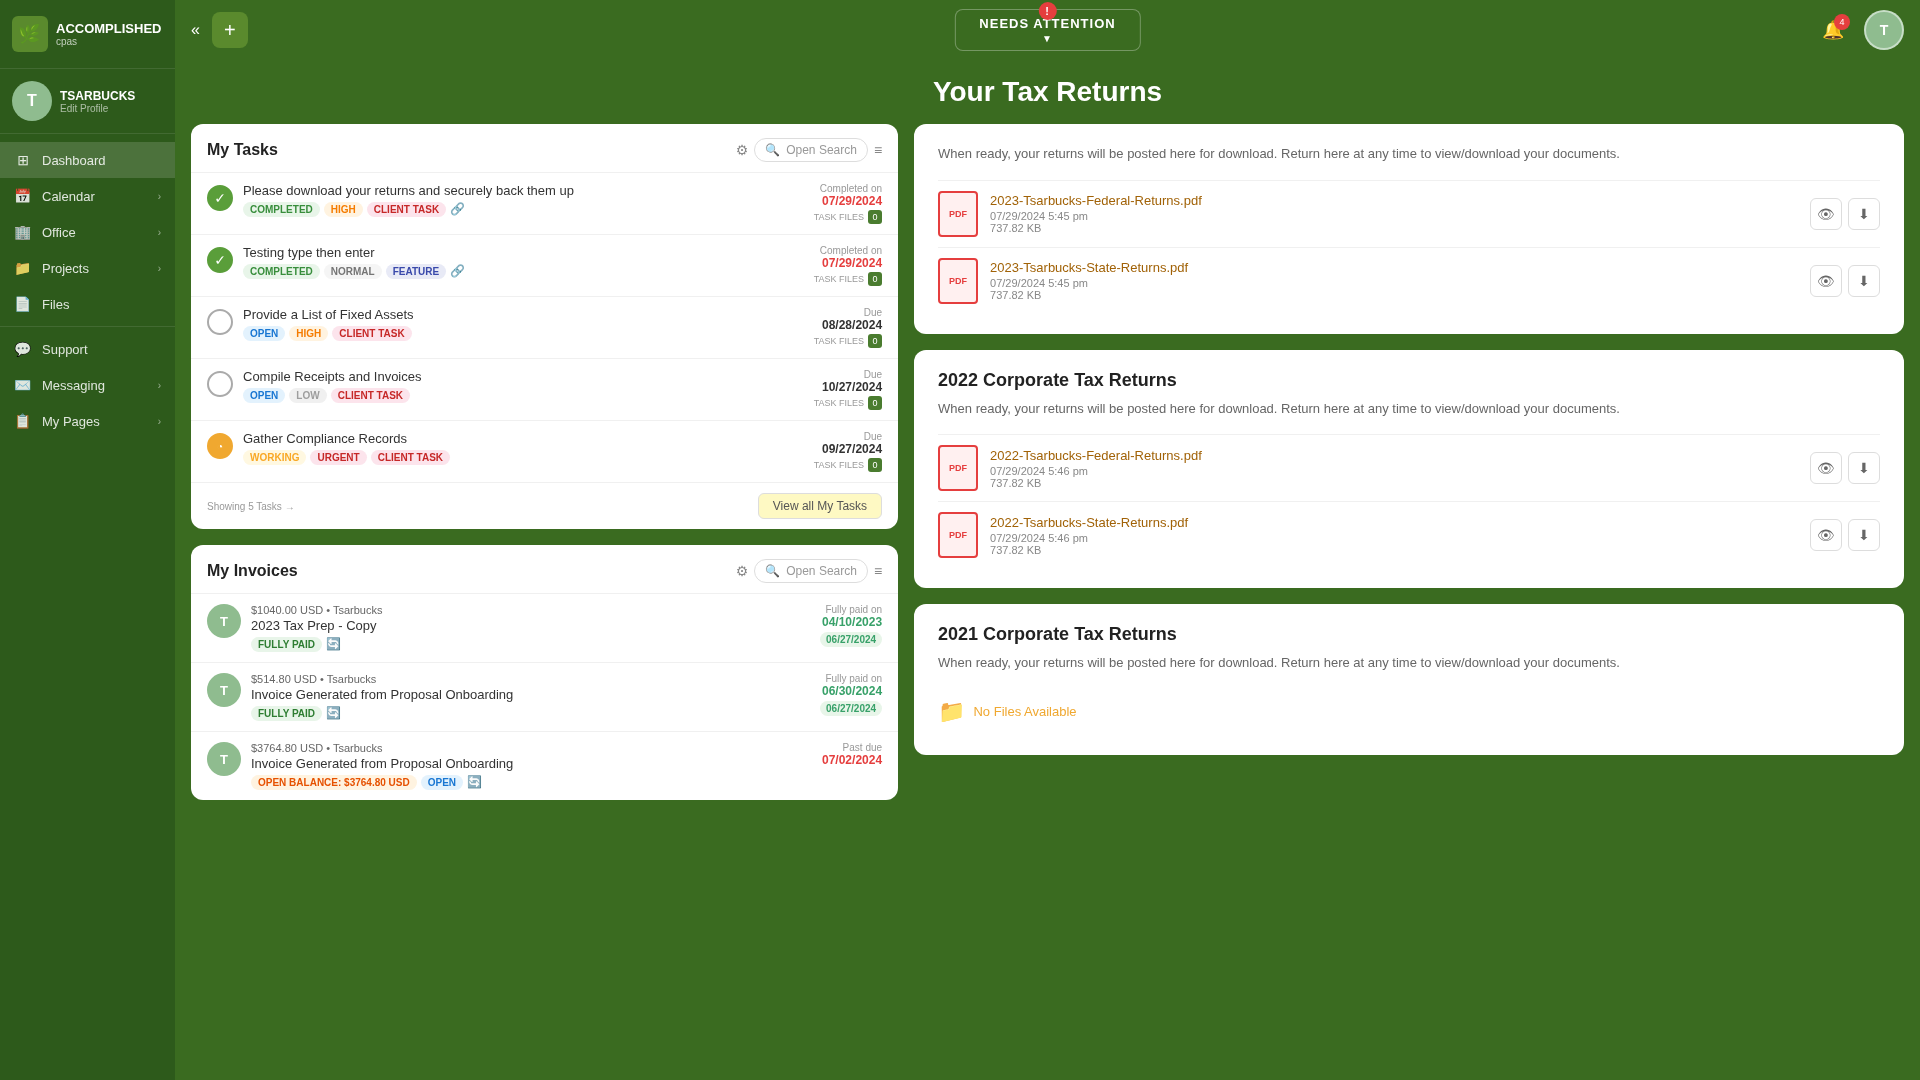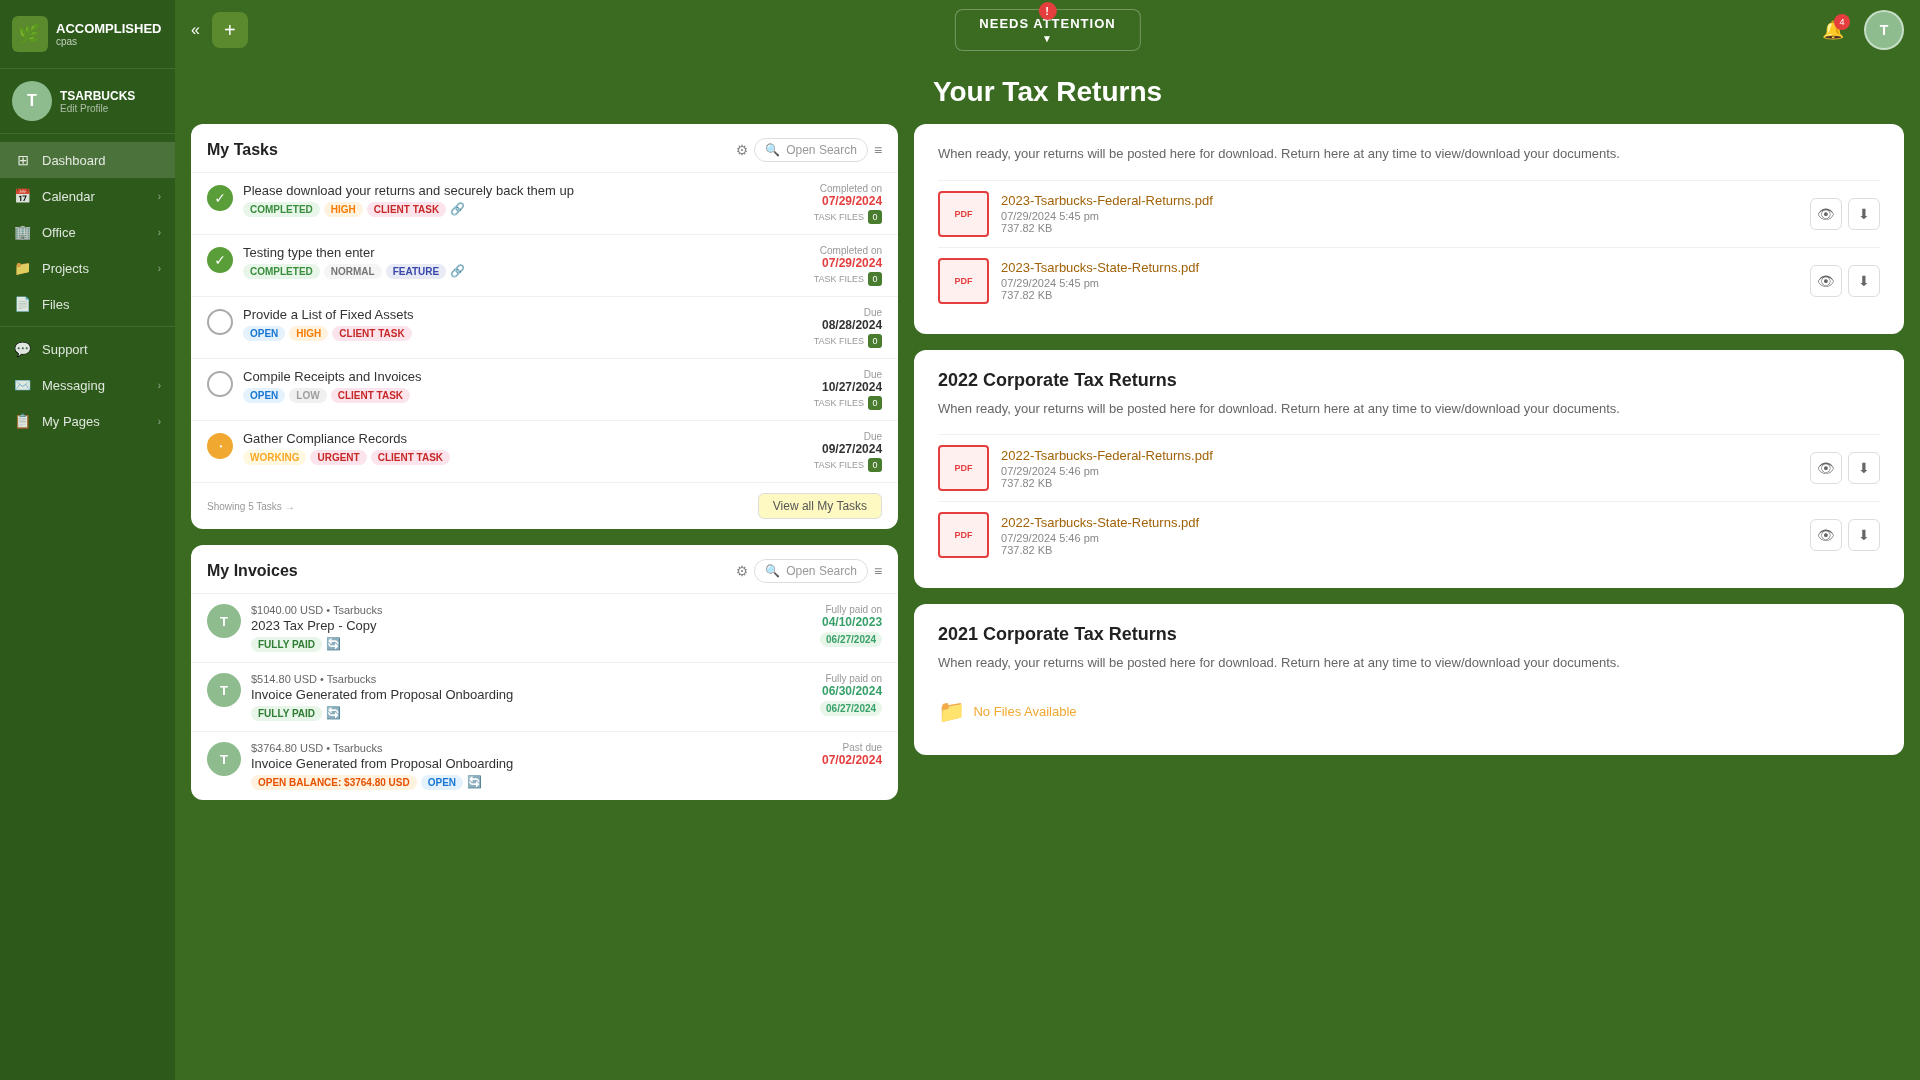--- a/index.html
+++ b/index.html
@@ -230,21 +230,21 @@
     .right-panel { display: flex; flex-direction: column; gap: 16px; }
     .tax-card { background: white; border-radius: 12px; padding: 20px 24px; }
     .tax-card-title { font-size: 18px; font-weight: 700; color: #222; margin-bottom: 8px; }
     .tax-card-desc { font-size: 13px; color: #666; line-height: 1.5; margin-bottom: 16px; }
 
     .file-item {
       display: flex; align-items: center; gap: 12px;
       padding: 10px 0; border-top: 1px solid #f0f0f0;
     }
     .pdf-icon {
-      width: 51px; height: 46px; background: #fff0f0; border: 2px solid #e53e3e;
+      width: 40px; height: 46px; background: #fff0f0; border: 2px solid #e53e3e;
       border-radius: 4px; display: flex; align-items: center; justify-content: center;
       font-size: 9px; font-weight: bold; color: #e53e3e; flex-shrink: 0; flex-direction: column;
     }
     .file-info { flex: 1; }
     .file-name { font-size: 13px; color: #a16207; font-weight: 400; }
     .file-date { font-size: 11px; color: #888; margin-top: 2px; }
     .file-size { font-size: 11px; color: #888; }
     .file-actions { display: flex; gap: 6px; }
     .file-btn {
       width: 32px; height: 32px; border: 1px solid #ddd; border-radius: 6px;

